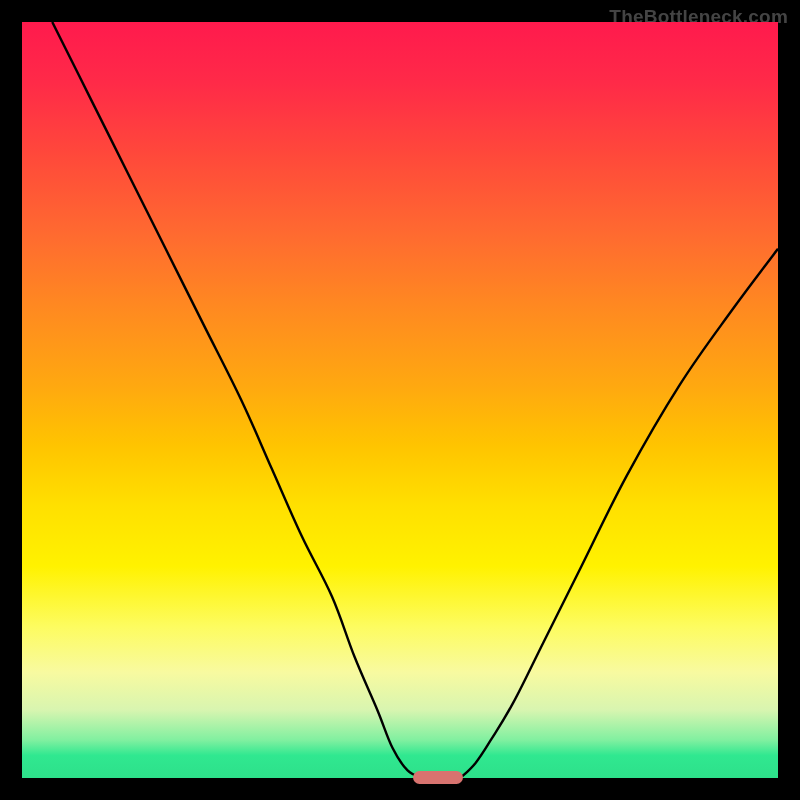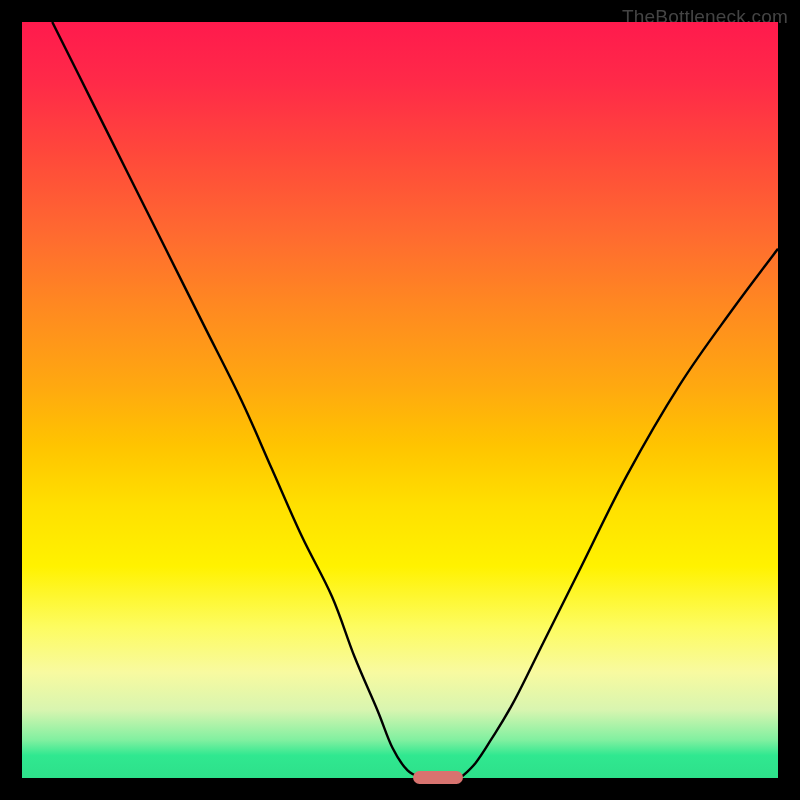--- a/index.html
+++ b/index.html
@@ -13,21 +13,21 @@
   #ffa810 48%,
   #ffc400 56%,
   #ffe000 64%,
   #fff200 72%,
   #fdfc60 80%,
   #f8faa0 86%,
   #d8f5b0 91%,
   #80f0a0 95%,
   #30e890 97%,
   #2de08a 100%)}
-.wm{position:absolute;right:12px;top:6px;color:#444;font-size:19px;font-weight:400;letter-spacing:.2px}
+.wm{position:absolute;right:12px;top:6px;color:#444;font-size:19px;font-weight:700;letter-spacing:.2px}
 svg.curve{position:absolute;left:22px;top:22px;width:756px;height:756px}
 .marker{position:absolute;width:50px;height:13px;border-radius:7px;background:#d8736f}
 </style>
 </head>
 <body>
 
 <div class="wm">TheBottleneck.com</div>
 <div class="inner"></div>
 <svg class="curve" viewBox="0 0 756 756">
   <path id="pL" fill="none" stroke="#000" stroke-width="2.4" d="M30.240000000000002,0C37.044,13.608000000000004 54.431999999999995,48.384000000000036 68.03999999999999,75.60000000000002C81.648,102.816 92.232,123.98399999999992 105.84,151.19999999999993C119.44800000000001,178.41599999999994 130.032,199.58400000000006 143.64000000000001,226.80000000000007C157.24800000000002,254.01600000000008 167.832,275.184 181.44,302.40000000000003C195.048,329.61600000000004 206.9928,352.14480000000003 219.23999999999998,378C231.48719999999997,403.85519999999997 238.5936,421.54560000000004 249.48000000000002,446.04C260.3664,470.5344 268.8336,490.9463999999999 279.71999999999997,514.0799999999999C290.60639999999995,537.2135999999999 300.4344,552.7872 309.96,574.56C319.4856,596.3327999999999 324.4752,614.6279999999999 332.64,635.04C340.8048,655.452 348.51599999999996,671.6304 355.32,687.96C362.124,704.2896000000001 364.9968,714.8736 370.44,725.76C375.8832,736.6464 380.1168,742.9968 385.56,748.44C391.0032,753.8832000000001 397.9584,754.6392 400.68,756"></path>

